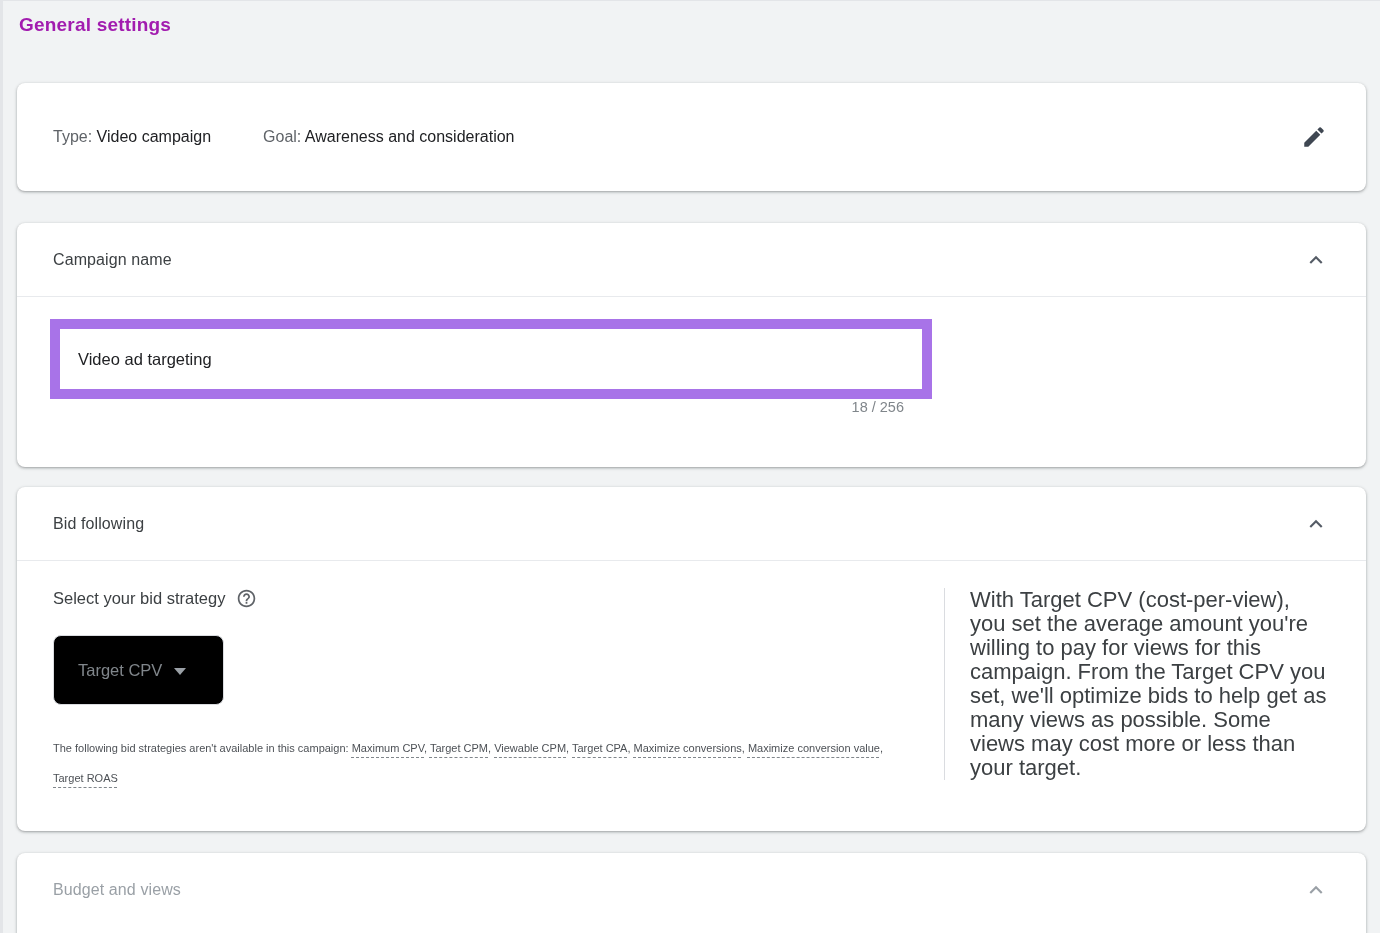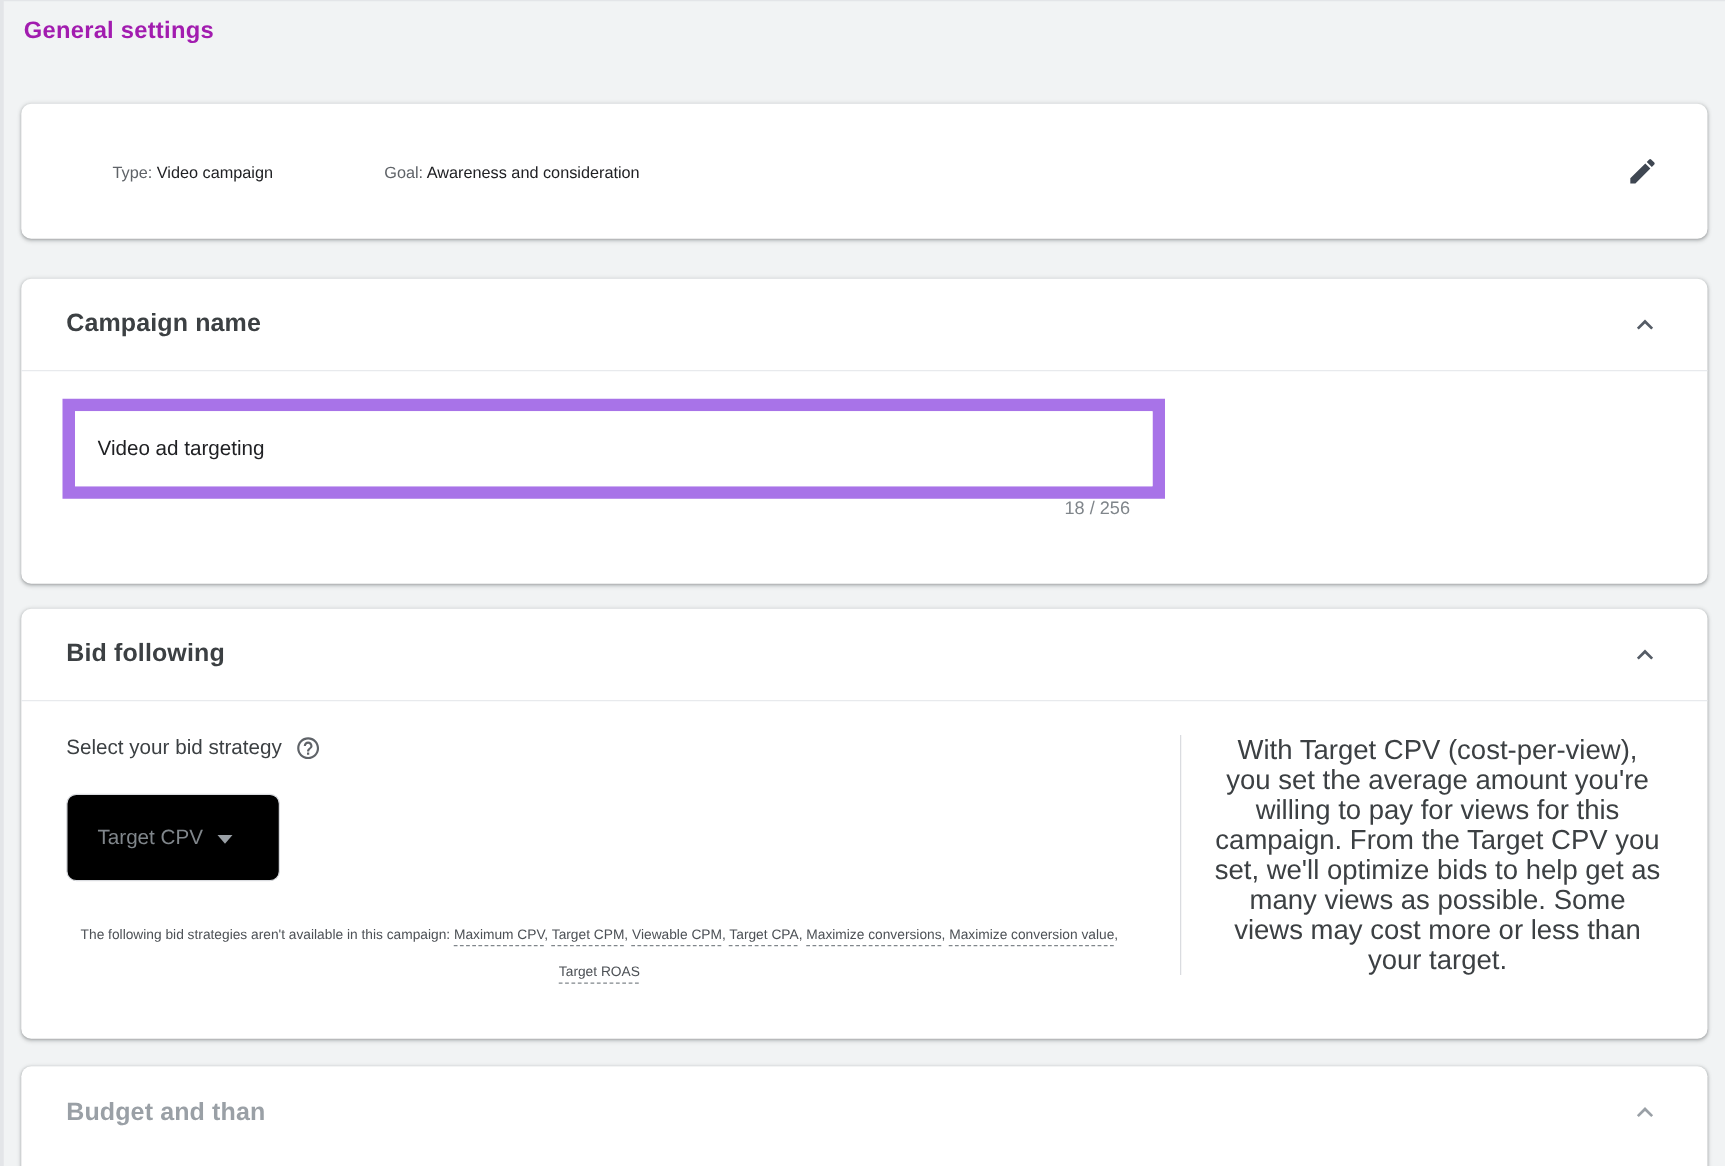--- a/index.html
+++ b/index.html
@@ -29,42 +29,42 @@
   }
 
   
   .card-typegoal {
     margin-top: 47px;
     height: 108px;
     display: flex;
     align-items: center;
     padding: 0 36px;
   }
-  .tg-item { font-size: 13px; color: #202124; margin-right: 52px; margin-left: 37px; }
+  .tg-item { font-size: 16px; color: #202124; margin-right: 52px; }
   .tg-label { color: #5f6368; }
   .spacer { flex: 1; }
   .icon-btn {
     background: none; border: none; cursor: pointer;
     width: 32px; height: 32px;
     display: flex; align-items: center; justify-content: center;
     padding: 0;
   }
 
   
   .card-header {
     height: 74px;
     display: flex;
     align-items: center;
     padding: 0 34px 0 36px;
     border-bottom: 1px solid #e8eaed;
     cursor: pointer;
   }
   .card-header h2 {
-    font-size: 20px;
-    font-weight: 700;
+    font-size: 16px;
+    font-weight: 400;
     color: #3c4043;
     letter-spacing: 0.1px;
   }
   .card-header .spacer { flex: 1; }
 
   
   .card-campaign { margin-top: 32px; padding-bottom: 52px; }
   .card-campaign .card-body { padding: 22px 36px 0; }
   .highlight-box {
     width: 882px;
@@ -86,21 +86,21 @@
     width: 882px;
     margin-left: -3px;
     text-align: right;
     padding-right: 28px;
     font-size: 14.5px;
     color: #80868b;
   }
 
   
   .card-bid { margin-top: 20px; }
-  .bid-body { display: flex; padding: 27px 36px 38px; text-align: center; }
+  .bid-body { display: flex; padding: 27px 36px 38px; }
   .bid-left { flex: 1; padding-right: 38px; }
   .select-label-row { display: flex; align-items: center; gap: 11px; }
   .select-label { font-size: 16.5px; color: #3c4043; }
   .help-btn { background: none; border: none; cursor: pointer; padding: 0; display: flex; }
   .dropdown {
     margin-top: 26px;
     width: 171px;
     height: 70px;
     border: 1px solid #dadce0;
     border-radius: 8px;
@@ -227,21 +227,21 @@
         <p class="unavailable">
           <span>The following bid strategies aren't available in this campaign: </span><span><span class="strategy-link">Maximum CPV</span>, <span class="strategy-link">Target CPM</span>, <span class="strategy-link">Viewable CPM</span>, <span class="strategy-link">Target CPA</span>, <span class="strategy-link">Maximize conversions</span>, <span class="strategy-link">Maximize conversion value</span>, <span class="strategy-link">Target ROAS</span></span>
         </p>
       </div>
       <aside class="bid-help">With Target CPV (cost-per-view), you set the average amount you're willing to pay for views for this campaign. From the Target CPV you set, we'll optimize bids to help get as many views as possible. Some views may cost more or less than your target.</aside>
     </div>
   </section>
 
   <section class="card card-budget">
     <header class="card-header">
-      <h2>Budget and than</h2>
+      <h2>Budget and views</h2>
       <div class="spacer"></div>
       <button class="icon-btn">
         <span>
           <svg width="26" height="26" viewBox="0 0 24 24" fill="#9aa0a6">
             <path d="M7.41 15.41 12 10.83l4.59 4.58L18 14l-6-6-6 6z"></path>
           </svg>
         </span>
       </button>
     </header>
   </section>

